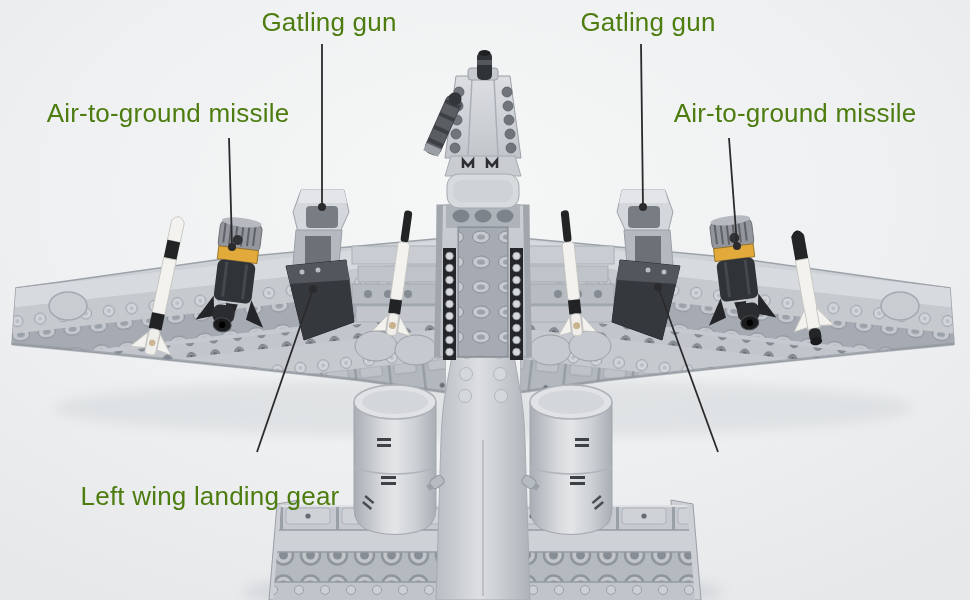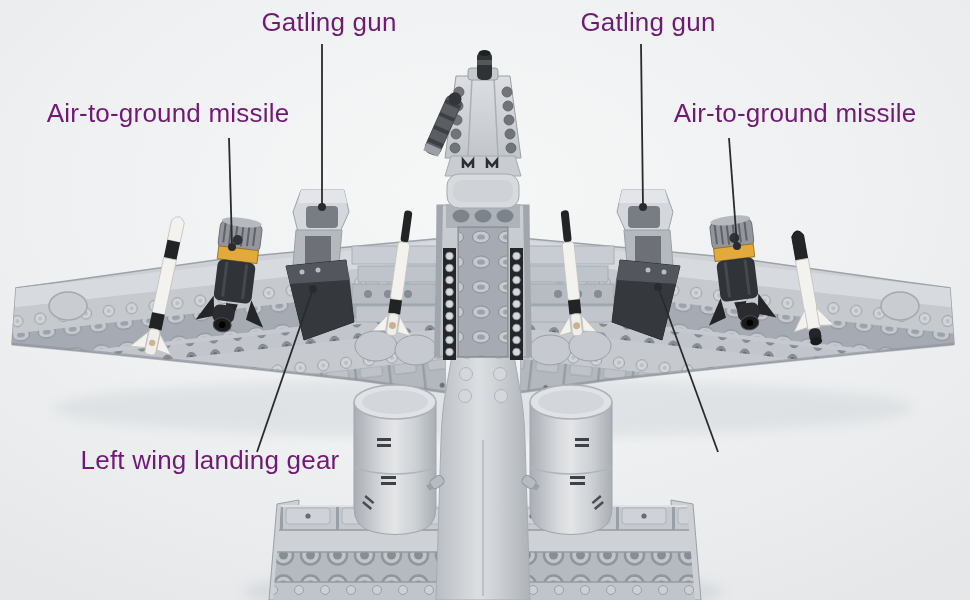--- a/index.html
+++ b/index.html
@@ -1,25 +1,25 @@
 <!DOCTYPE html>
 <html><head>
 <meta charset="utf-8">
 <style>
   html,body{margin:0;padding:0;background:#eef0f1;}
   .stage{position:relative;width:970px;height:600px;overflow:hidden;margin:0;
          font-family:"Liberation Sans", sans-serif;}
   .stage svg{position:absolute;left:0;top:0;}
   .callout{position:absolute;transform:translateX(-50%);white-space:nowrap;
-           font-size:26px;color:#701a75;letter-spacing:.2px;}
+           font-size:26px;color:#4d7c0f;letter-spacing:.2px;}
   #lbl-gg-l{left:329px;top:7px;}
   #lbl-gg-r{left:648px;top:7px;}
   #lbl-agm-l{left:168px;top:98px;}
   #lbl-agm-r{left:795px;top:98px;}
-  #lbl-lg-l{left:210px;top:445px;}
+  #lbl-lg-l{left:210px;top:481px;}
   #lbl-lg-r{left:787px;top:465px;}
 </style>
 </head>
 <body>
 
 <div class="stage">
 <svg width="970" height="600" viewBox="0 0 970 600">
   <defs>
     <radialGradient id="bgGrad" cx="48%" cy="32%" r="80%">
       <stop offset="0%" stop-color="#f6f7f7"></stop>

